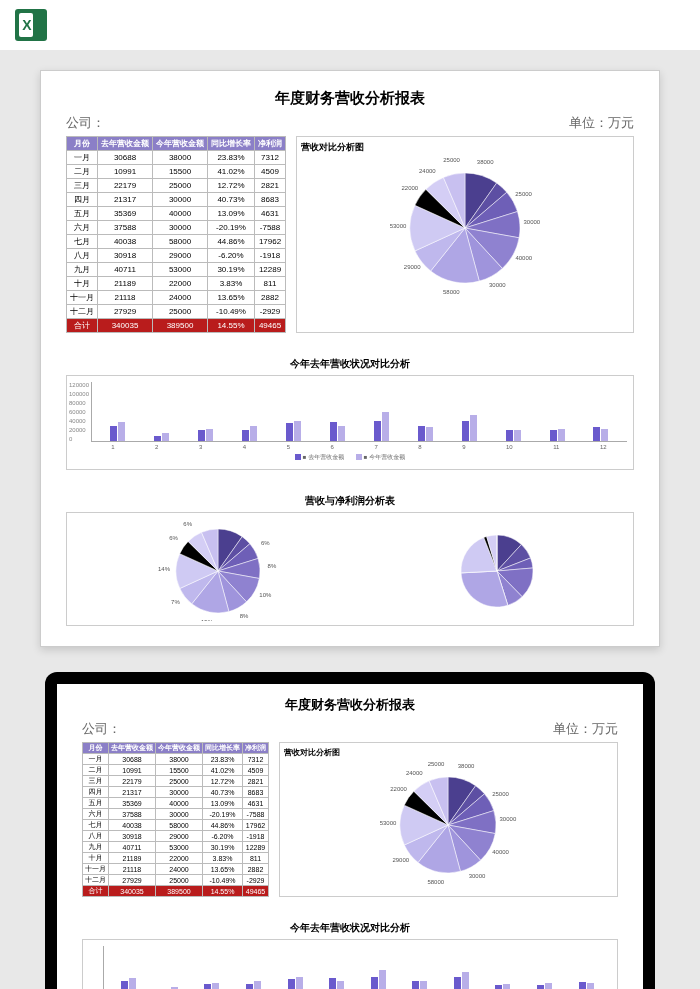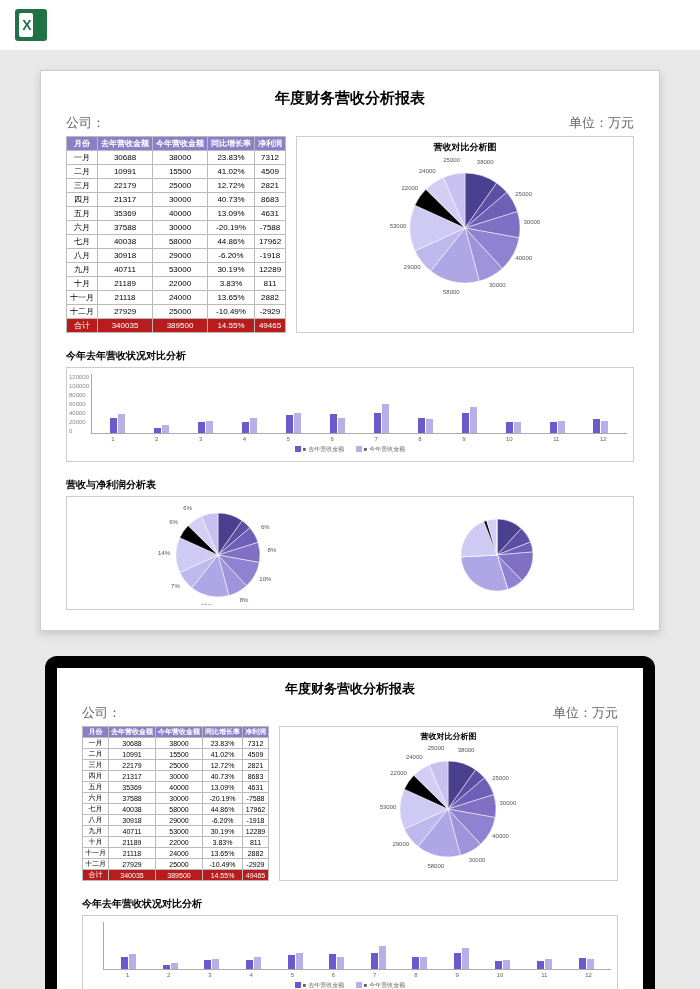--- a/index.html
+++ b/index.html
@@ -12,23 +12,23 @@
 .card-wrap{padding:20px 25px 15px;display:flex;justify-content:center}
 .card{width:620px;background:#fff;border:1px solid #ccc;box-shadow:0 3px 8px rgba(0,0,0,0.15);padding:18px 25px 20px}
 .title{text-align:center;font-size:15px;font-weight:bold;margin-bottom:6px}
 .sub-row{display:flex;justify-content:space-between;font-size:13px;color:#666;margin-bottom:4px}
 .top-section{display:flex;gap:10px}
 .tbl{border-collapse:collapse;font-size:8px}
 .tbl th,.tbl td{border:1px solid #bbb;padding:1px 3px;text-align:center;height:13px;white-space:nowrap}
 .tbl th{background:#8b7fc7;color:#fff;font-weight:bold}
 .tbl .sum-row td{background:#b91c1c;color:#fff}
 .pie-box{flex:1;border:1px solid #ccc;padding:4px}
-.pie-title{font-size:9px;font-weight:bold;text-align:center;margin-bottom:2px}
+.pie-title{font-size:9px;font-weight:bold;text-align:left;margin-bottom:2px}
 .pie-svg{display:block;margin:0 auto}
-.section-title{font-size:10px;font-weight:bold;text-align:left;margin:16px 0 4px}
+.section-title{font-size:10px;font-weight:bold;text-align:center;margin:24px 0 4px}
 .bar-chart{border:1px solid #ccc;padding:6px;height:95px;position:relative}
 .bar-area{display:flex;align-items:flex-end;justify-content:space-around;height:60px;border-left:1px solid #aaa;border-bottom:1px solid #aaa;padding:0 4px}
 .bar-group{display:flex;align-items:flex-end;gap:1px}
 .bar{width:7px}
 .bar.a{background:#6a5acd}
 .bar.b{background:#b8aee8}
 .y-labels{position:absolute;left:2px;top:6px;height:60px;display:flex;flex-direction:column;justify-content:space-between;font-size:6px;color:#888}
 .x-labels{display:flex;justify-content:space-around;font-size:6px;color:#666;margin-top:2px;padding-left:18px}
 .legend{text-align:center;font-size:6px;color:#666;margin-top:3px}
 .legend-item{display:inline-block;margin:0 5px}

